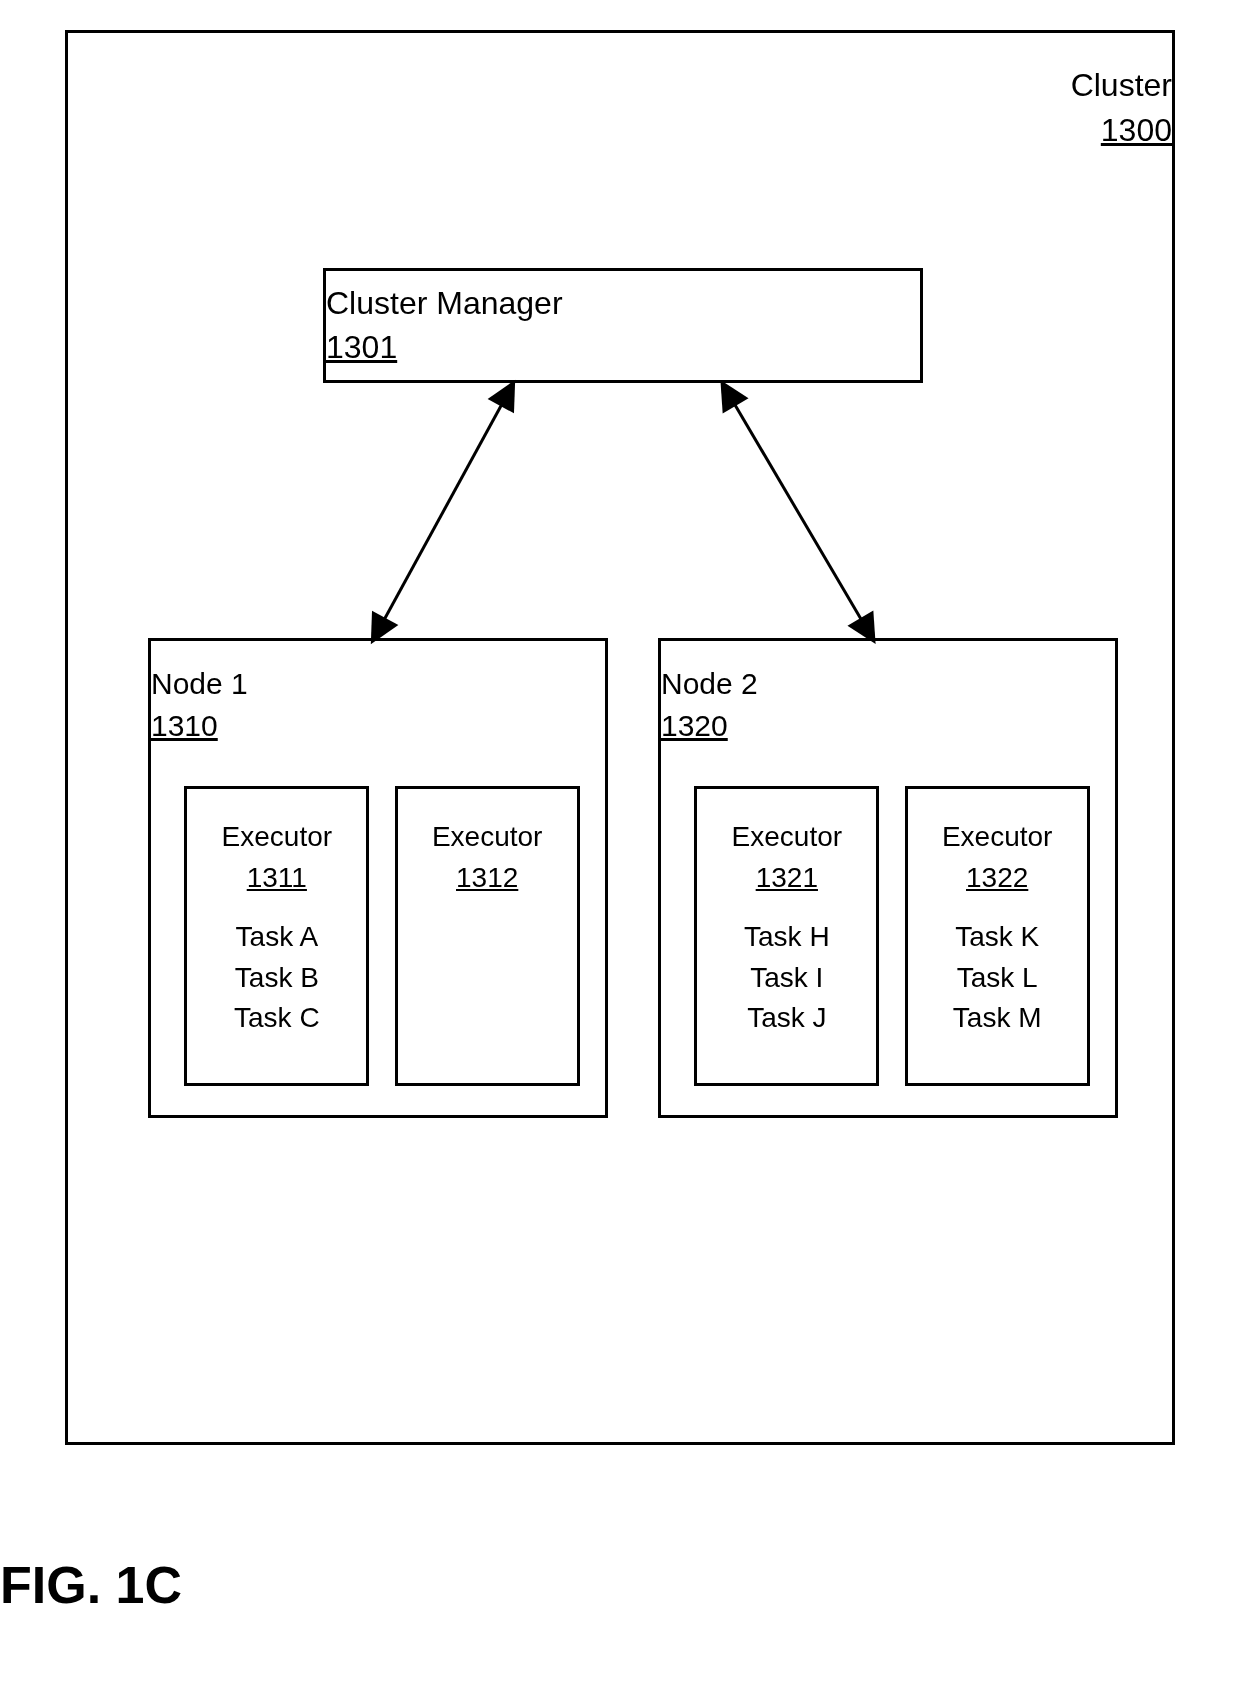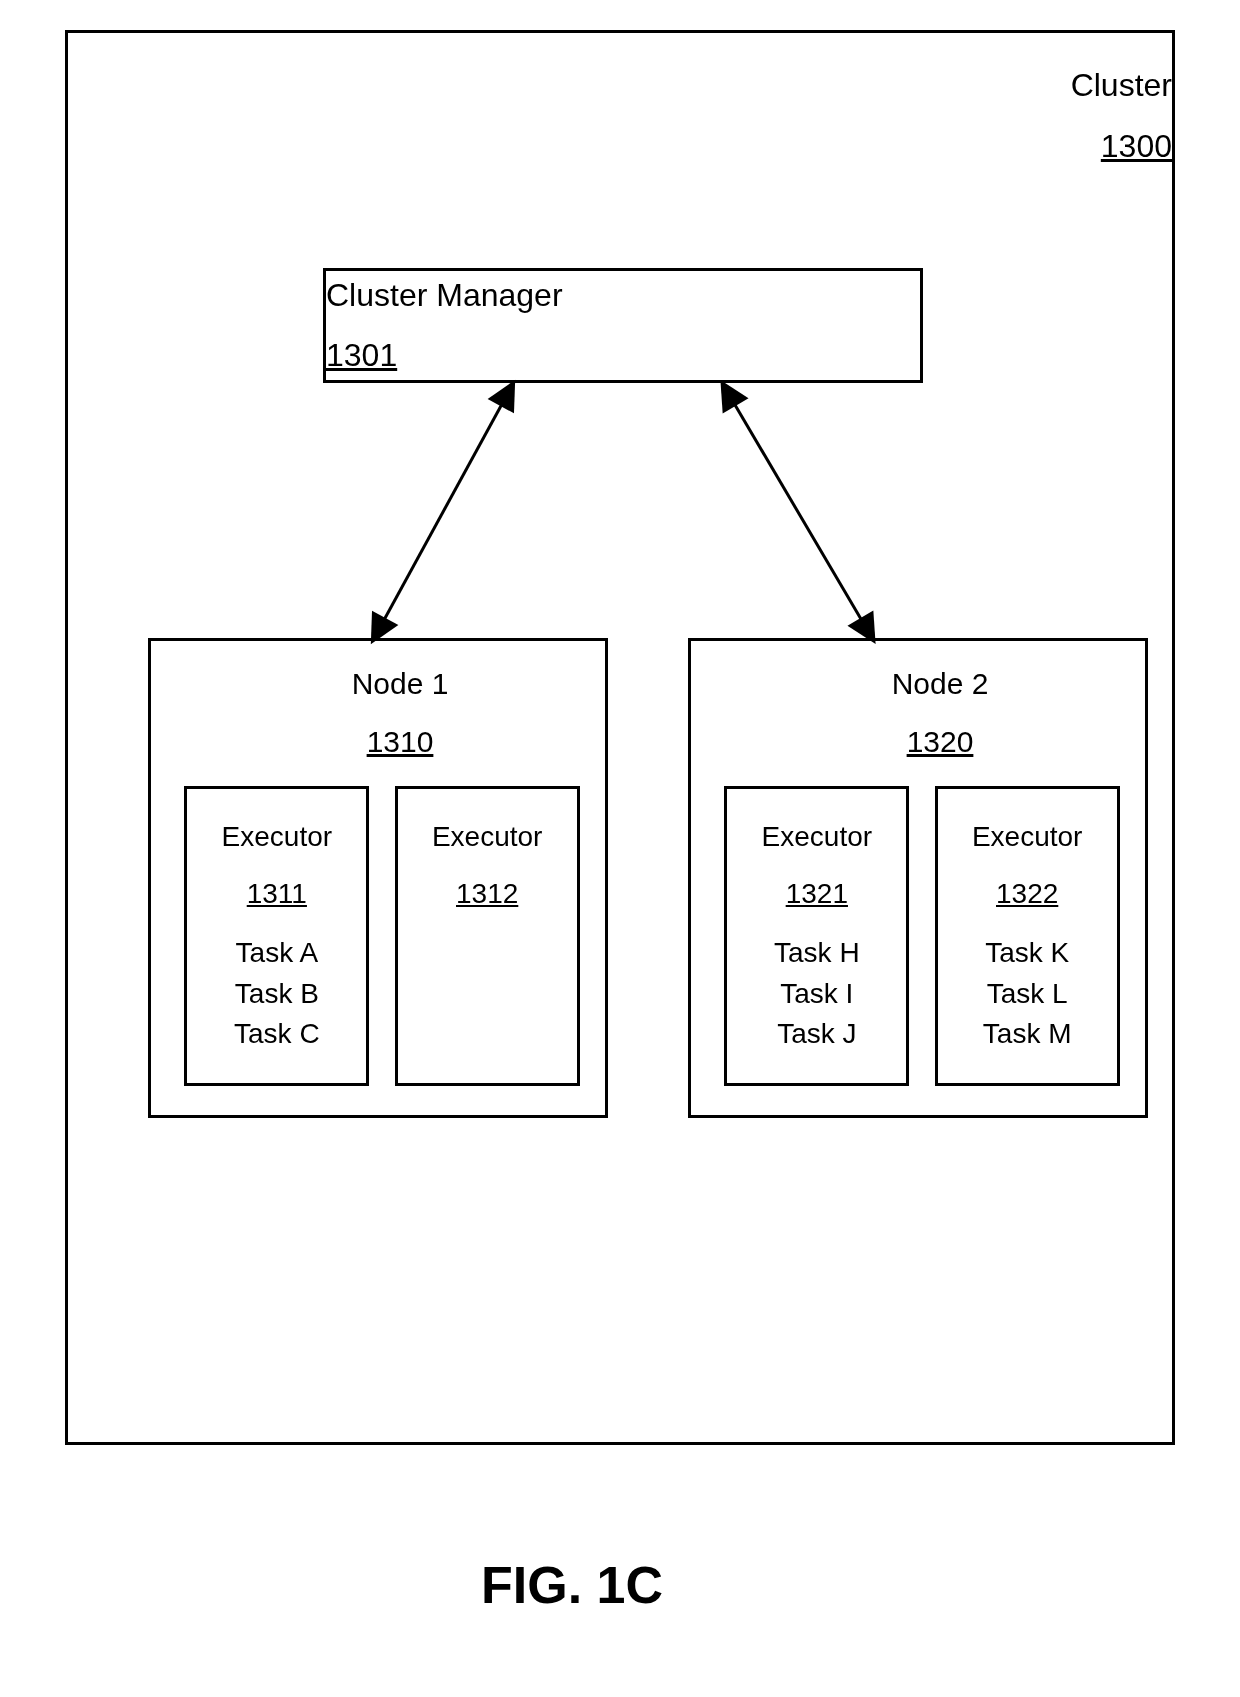--- a/index.html
+++ b/index.html
@@ -24,21 +24,21 @@
     width: 1110px;
     height: 1415px;
     border: 3px solid #000;
   }
   .cluster-title {
     text-align: right;
     margin-top: 30px;
     font-size: 32px;
     line-height: 1.4;
   }
-  .ref { text-decoration: underline; margin-top: 16px; }
+  .ref { text-decoration: underline; }
   .manager-box {
     position: absolute;
     left: 255px;
     top: 235px;
     width: 600px;
     height: 115px;
     border: 3px solid #000;
     font-size: 32px;
     display: flex;
     flex-direction: column;
@@ -46,27 +46,26 @@
     line-height: 1.35;
   }
   .node-box {
     position: absolute;
     top: 605px;
     width: 460px;
     height: 480px;
     border: 3px solid #000;
   }
   .node1 { left: 80px; }
-  .node2 { left: 620px; }
+  .node2 { left: 590px; }
   .node-title {
-    text-align: center;
+    text-align: left;
     margin-top: 22px;
     font-size: 30px;
     line-height: 1.4;
-    padding-left: 44px;
   }
   .exec-row {
     position: absolute;
     top: 145px;
     left: 0;
     right: 0;
     display: flex;
     justify-content: space-evenly;
     padding-left: 8px;
   }
@@ -89,21 +88,21 @@
     left: 0; top: 0;
     width: 1110px;
     height: 1415px;
     pointer-events: none;
   }
   .figcap {
     position: absolute;
     left: 0;
     width: 1144px;
     top: 1555px;
-    text-align: center;
+    text-align: left;
     font-size: 52px;
     font-weight: bold;
     font-family: Arial, Helvetica, sans-serif;
   }
 </style>
 </head>
 <body>
 
 <div class="page">
 

